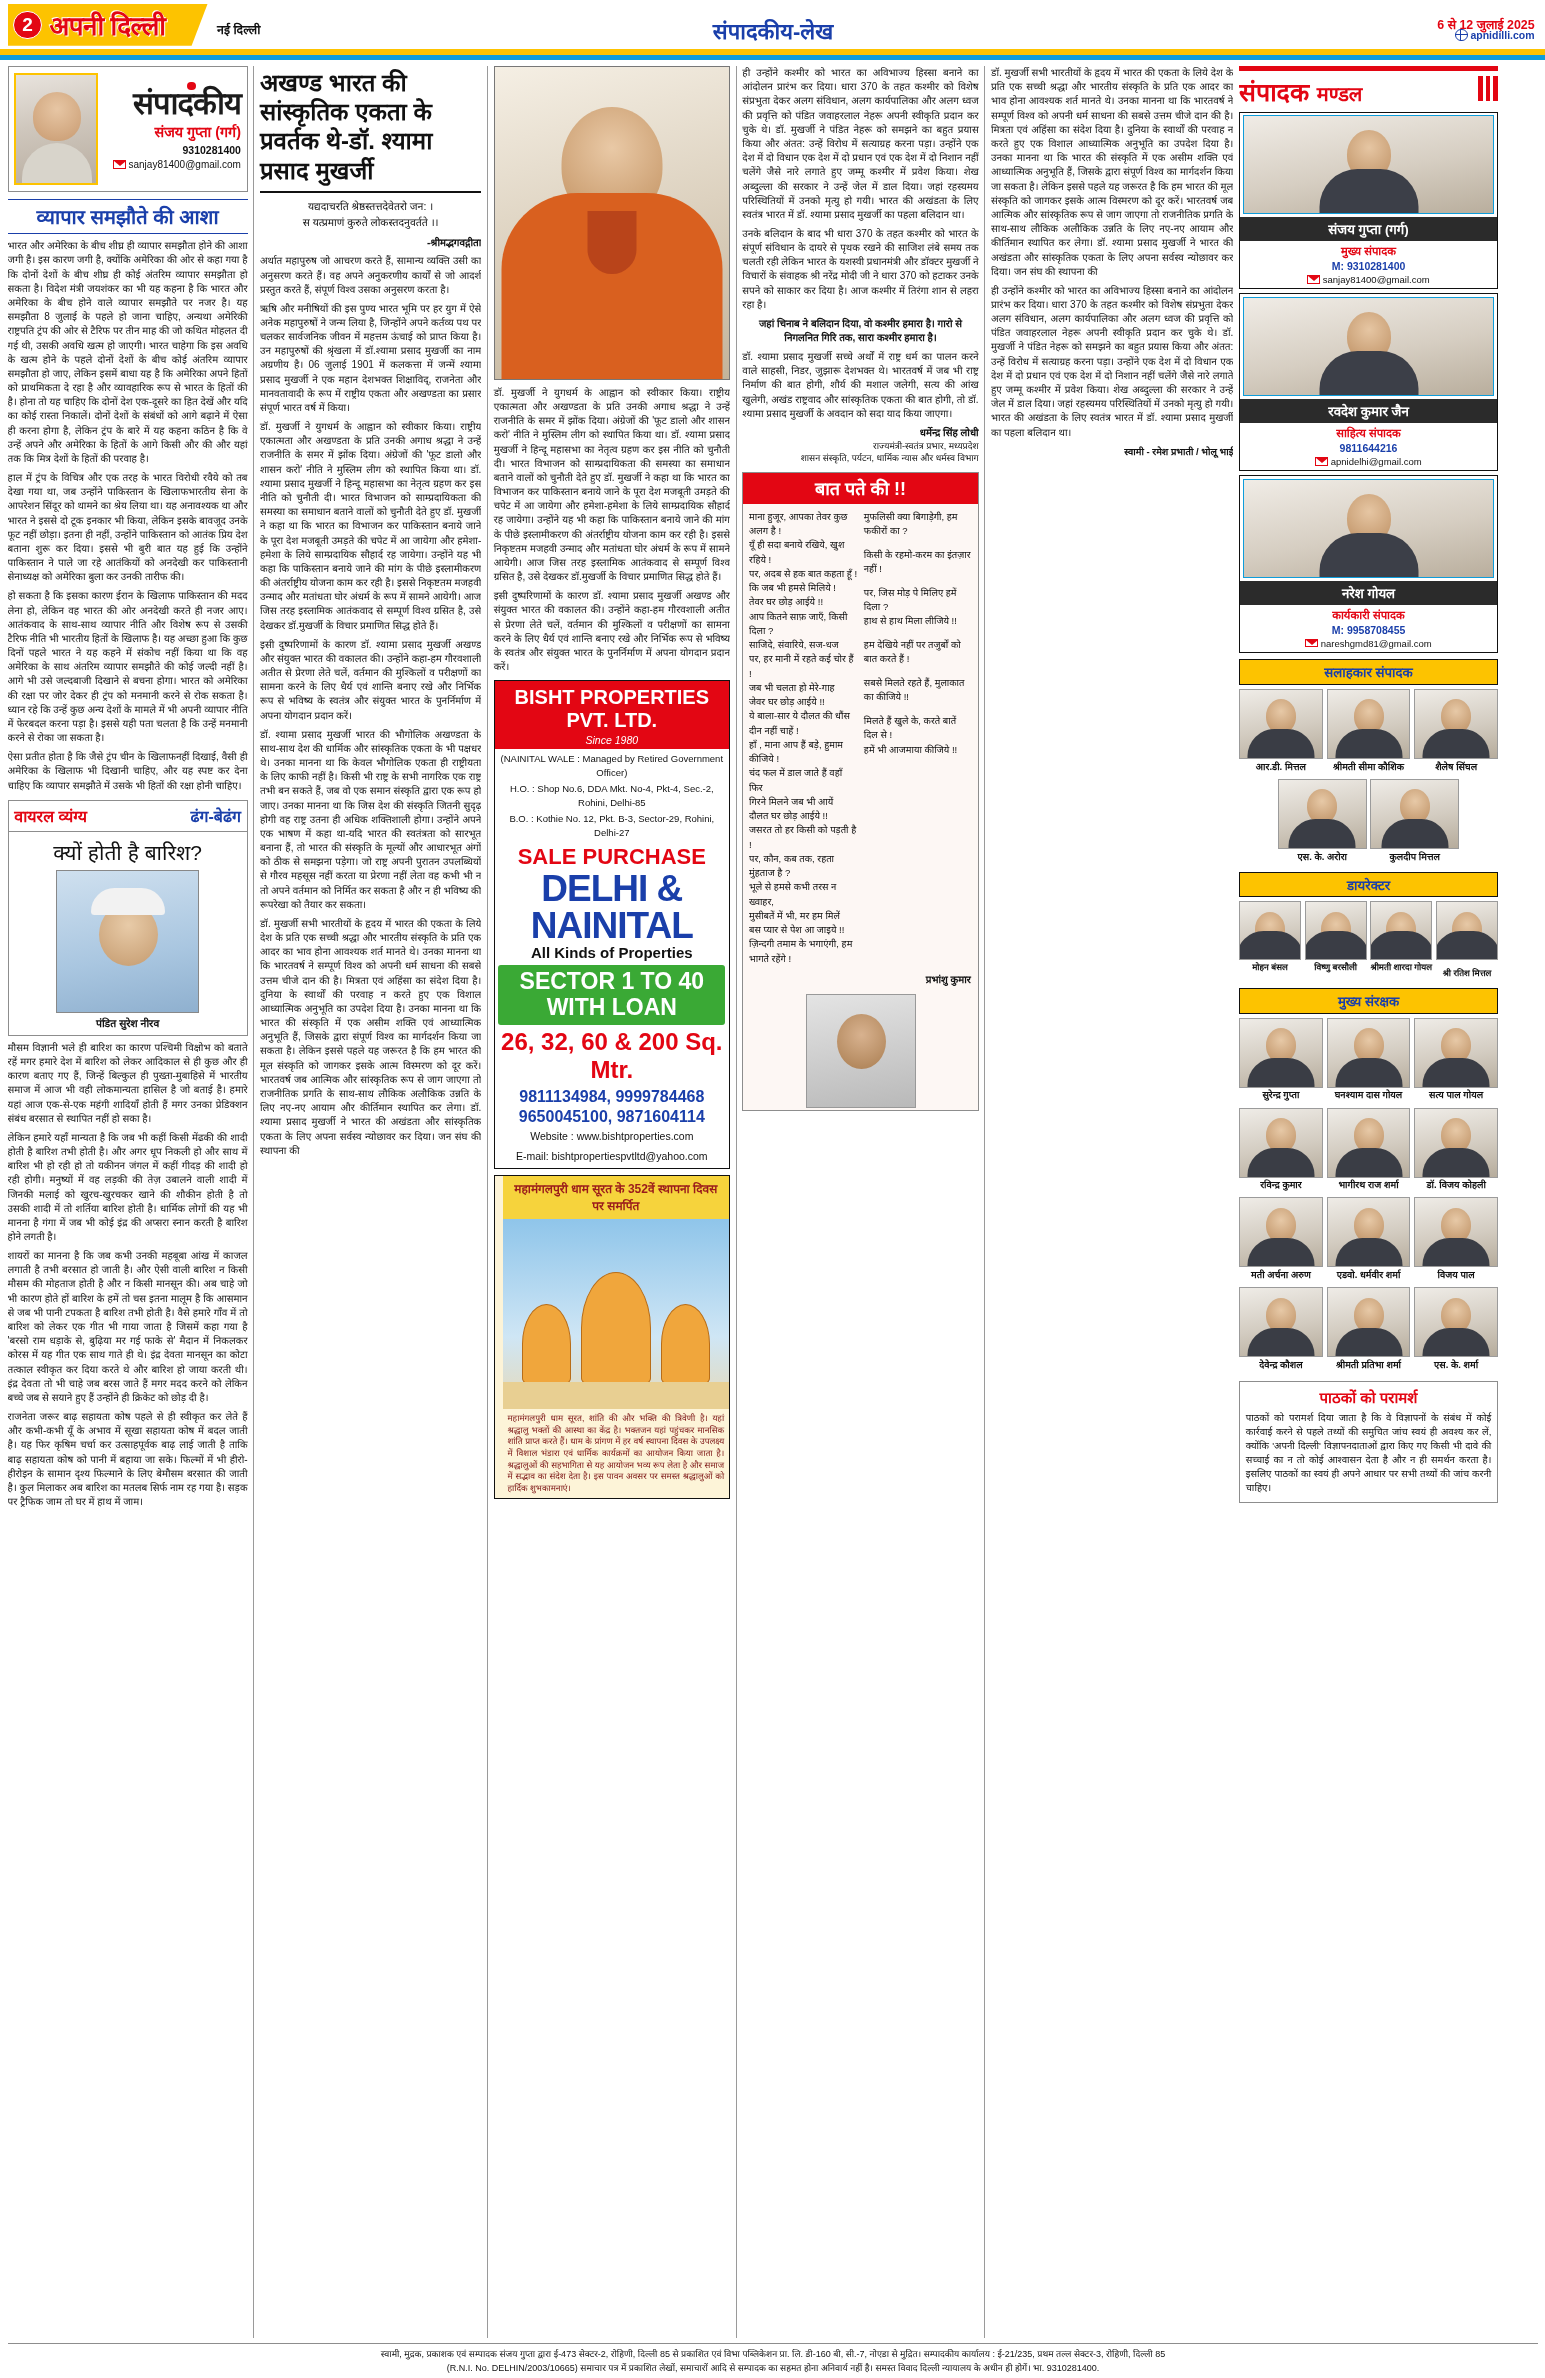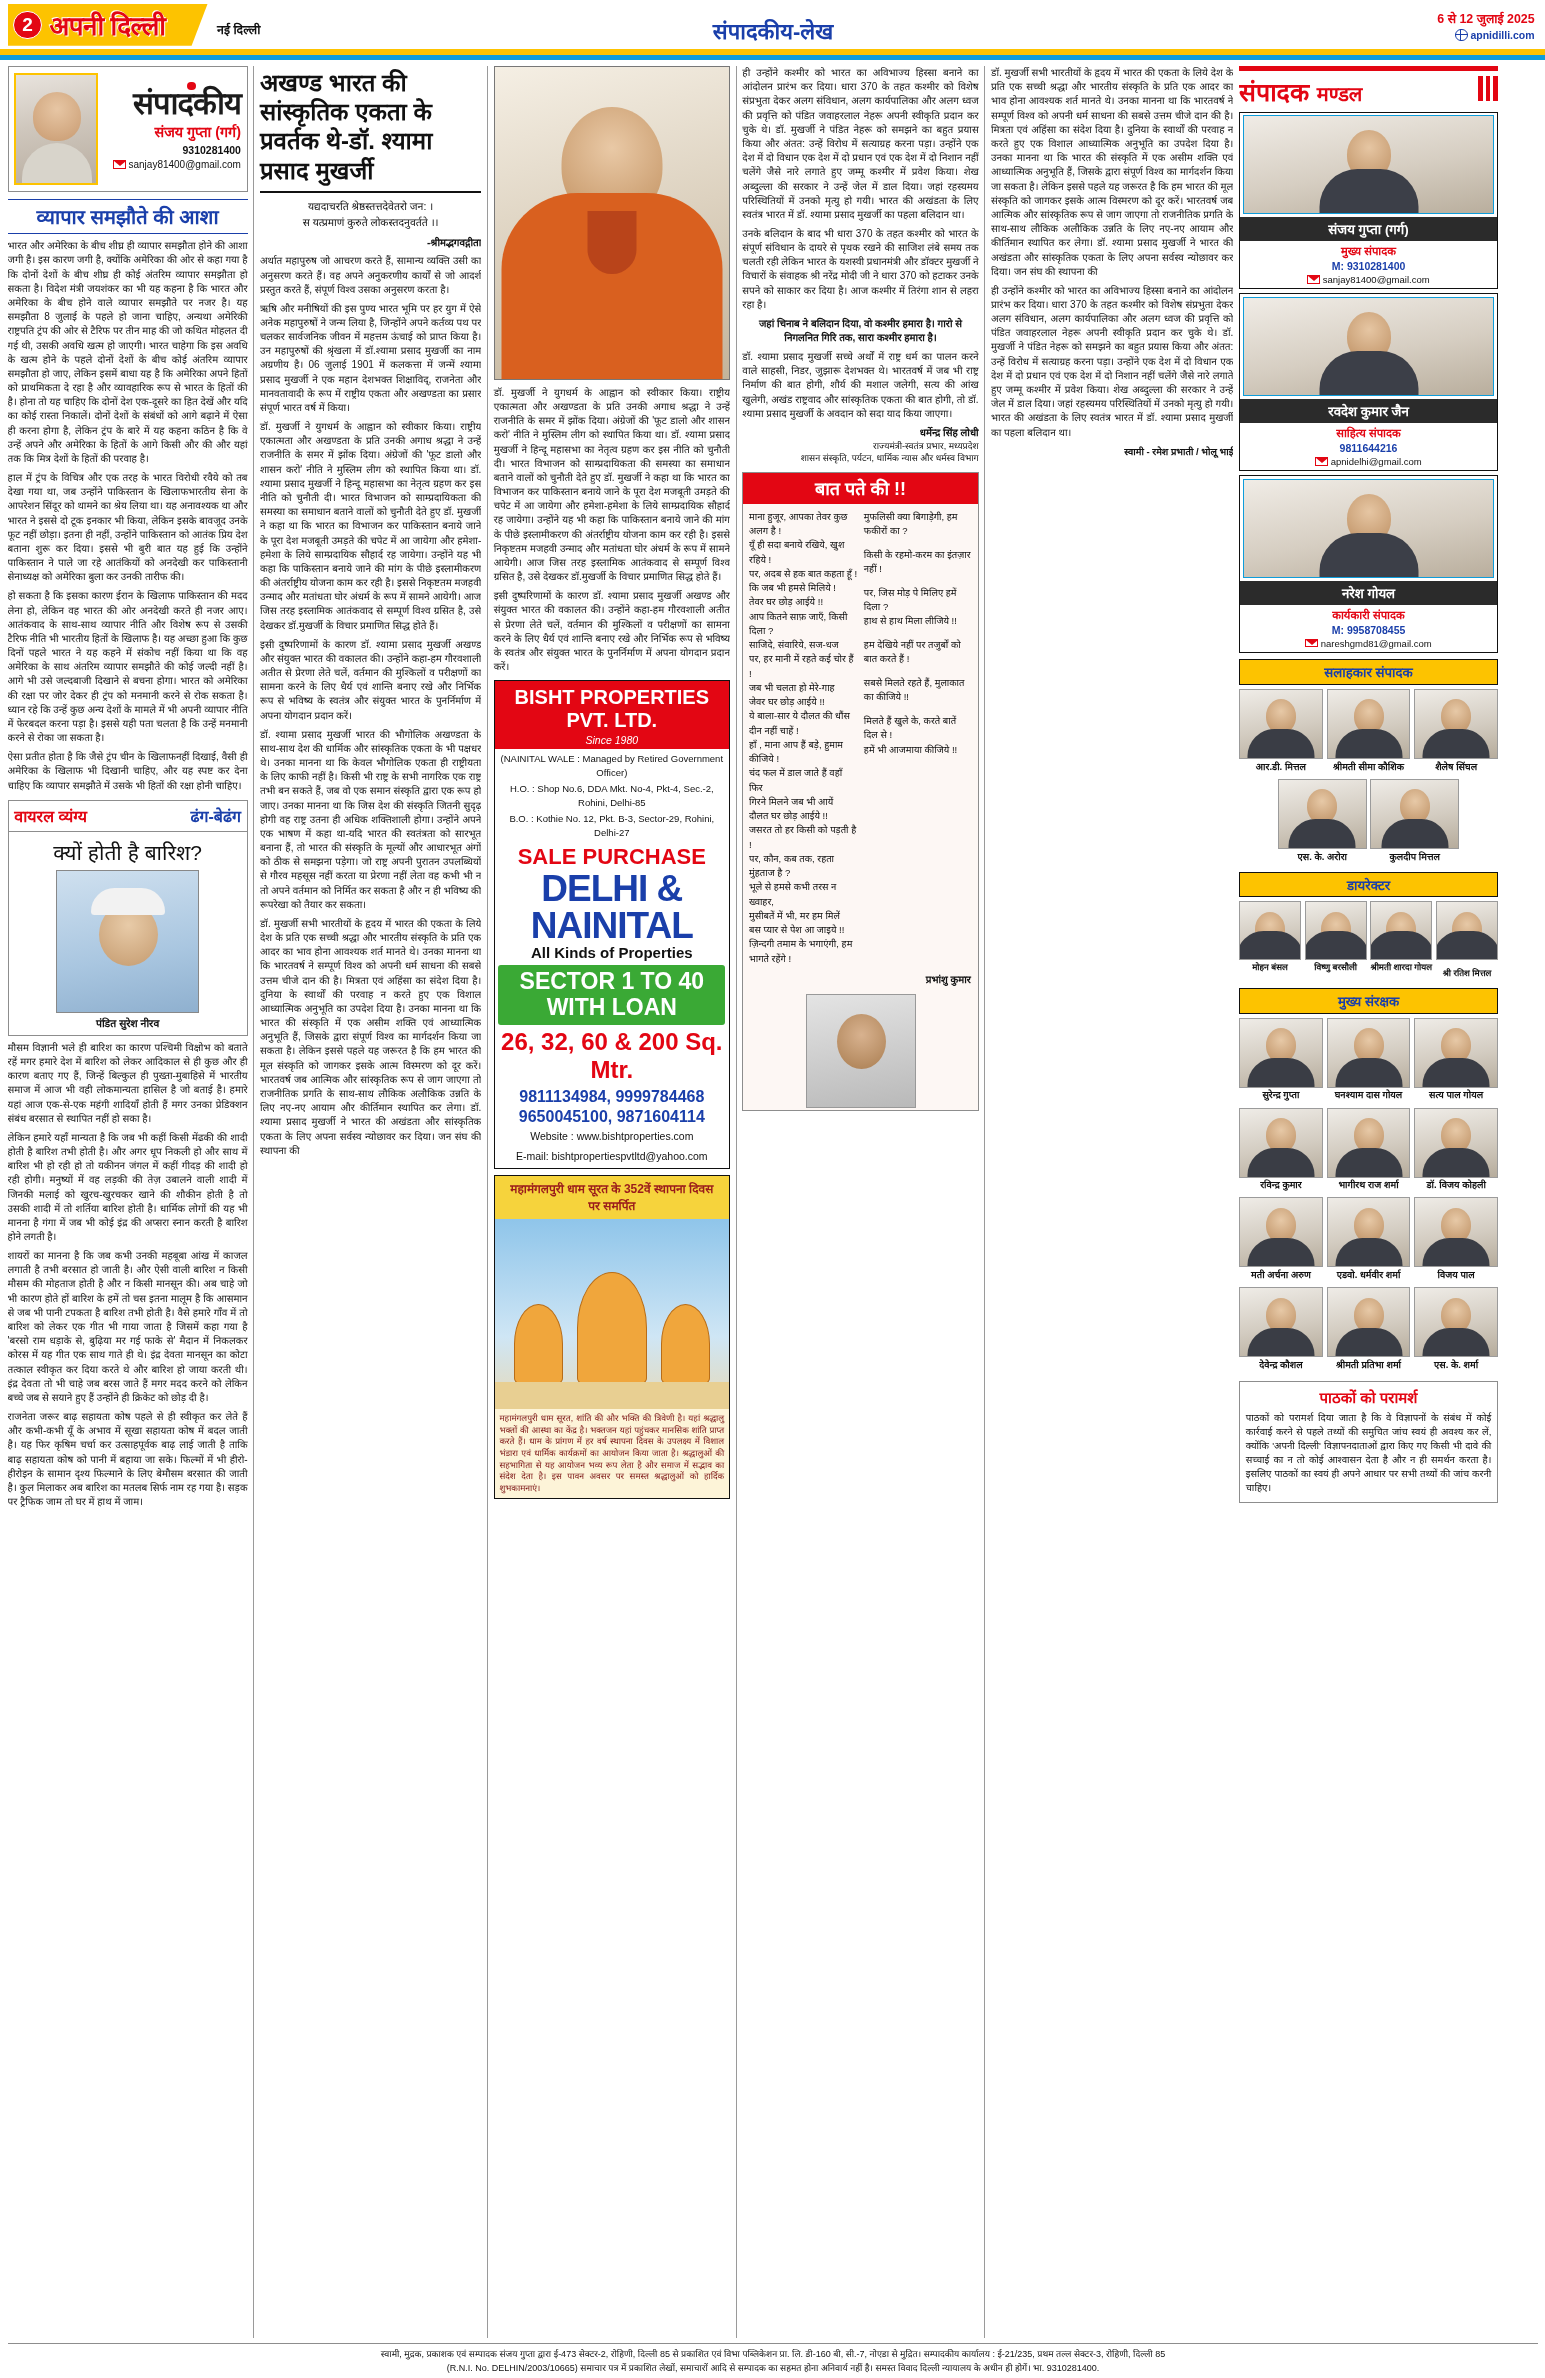--- a/index.html
+++ b/index.html
@@ -33,21 +33,21 @@
   }
   .masthead-city {
     position: absolute; left: 217px; top: 21px;
     font-size: 12.4px; font-weight: bold; color: #111;
   }
   .masthead-section {
     position: absolute; left: 50%; transform: translateX(-50%); top: 15px;
     font-size: 22px; font-weight: bold; color: #1a3faa;
   }
   .masthead-date {
-    position: absolute; right: 11.4px; top: 10px;
+    position: absolute; right: 11.4px; top: 16px;
     font-size: 12.4px; font-weight: bold; color: #E30613;
   }
   .masthead-web {
     position: absolute; right: 11.4px; top: 28.5px;
     font-size: 10.5px; font-weight: bold; color: #1a3faa;
     display: flex; align-items: center; gap: 2.9px;
   }
   .globe {
     display: inline-block; width: 12.4px; height: 12.4px; border-radius: 50%;
     border: 1.3px solid #1a3faa; position: relative;
@@ -175,21 +175,21 @@
   .bisht-dn { text-align: center; font-size: 37px; font-weight: bold; color: #1a3faa;
               line-height: 1; letter-spacing: -1px; }
   .bisht-kinds { text-align: center; font-size: 15px; font-weight: bold; color: #111; padding-bottom: 3.8px; }
   .bisht-green { background: #3aa935; color: #fff; text-align: center; padding: 4.8px 1.9px;
                  font-size: 23px; font-weight: bold; line-height: 1.1; margin: 0 3.8px; border-radius: 2.9px; }
   .bisht-sq { text-align: center; font-size: 24px; font-weight: bold; color: #E30613; padding: 2.9px 0; }
   .bisht-ph { text-align: center; font-size: 16px; font-weight: bold; color: #1a3faa; line-height: 1.25; }
   .bisht-web { text-align: center; font-size: 10.5px; color: #111; padding: 2.9px 1.9px 4.8px; line-height: 1.4; }
 
   
-  .ad-temple { border: 1px solid #111; margin-top: 5.7px; background: #fdf4d8; }
+  .ad-temple { border: 1px solid #111; margin-top: 5.7px; background: #fdf4d8; padding-left: 8px; }
   .temple-head { background: #f6d33c; color: #9a1b1b; text-align: center;
                  font-size: 12px; font-weight: bold; padding: 4.8px 3.8px; line-height: 1.4; }
   .temple-pic { height: 190px; background: linear-gradient(180deg,#8fc5ea 0%, #cfe6f5 62%, #e6d9b8 100%);
                 position: relative; overflow: hidden; }
   .t-dome { position: absolute; bottom: 25px; background: #f0a63c; border-radius: 50% 50% 5.7px 5.7px;
             border: 1px solid #b86d18; }
   .t1 { left: 50%; transform: translateX(-50%); width: 70px; height: 112px; }
   .t2 { left: 19px; width: 49px; height: 80px; }
   .t3 { right: 19px; width: 49px; height: 80px; }
   .t-base { position: absolute; bottom: 0; left: 0; right: 0; height: 27px; background: #e8cf92; }

